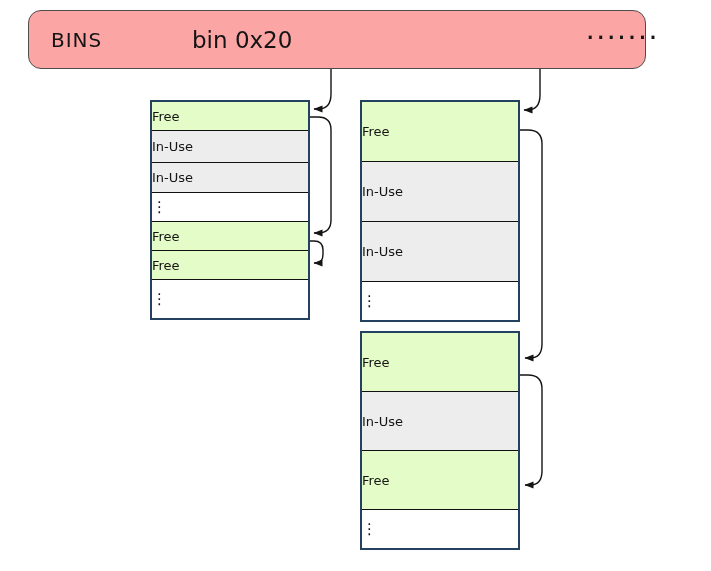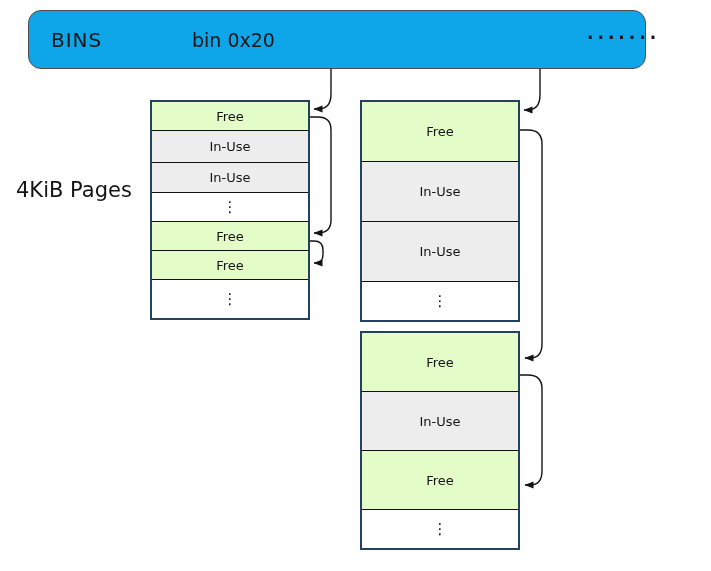--- a/index.html
+++ b/index.html
@@ -14,28 +14,28 @@
   }
 
   
   .bins-box {
     position: absolute;
     left: 28px; top: 10px;
     width: 618px; height: 59px;
     border: 1.6px solid #4d4d4d;
     border-radius: 13px;
     box-sizing: border-box;
-    background: #0ea5e9;
+    background: #fca5a5;
   }
   .bins-title {
     position: absolute; left: 22px; top: 50%;
     transform: translateY(-50%);
     font-size: 20px; letter-spacing: 1px;
   }
-  .bin-item { position: absolute; top: 50%; transform: translateY(-50%); font-size: 19px; white-space: nowrap; }
+  .bin-item { position: absolute; top: 50%; transform: translateY(-50%); font-size: 23px; white-space: nowrap; }
   .bin-item.b0 { left: 163px; }
   .bin-item.b1 { left: 374px; }
   .bins-dots {
     position: absolute; left: 558px; top: 50%;
     transform: translateY(-58%);
     font-size: 17px; font-weight: bold; letter-spacing: 4px; white-space: nowrap;
   }
 
   
   .pages-label {
@@ -51,21 +51,21 @@
     box-sizing: border-box;
     background: #ffffff;
   }
   .page-left { left: 150px; top: 100px; height: 220px; }
   .page-r1   { left: 360px; top: 100px; height: 222px; }
   .page-r2   { left: 360px; top: 331px; height: 219px; }
 
   .row {
     box-sizing: border-box;
     border-bottom: 1px solid #101010;
-    display: flex; align-items: center; justify-content: center;
+    display: flex; align-items: center; 
     font-size: 13px;
   }
   .row:last-child { border-bottom: none; }
   .row.free  { background: var(--free, #e4fcc8); }
   .row.inuse { background: var(--inuse, #ededed); }
   .row.dots  { background: #ffffff; }
   .row.dots .vdots { font-size: 15px; line-height: 1; letter-spacing: 0; }
 
   .cell-label { pointer-events: none; }
 
@@ -102,21 +102,20 @@
 
     <path class="link" marker-end="url(#arrL)" d="M520,375 L528,375 Q542,375 542,389 L542,471 Q542,485 530,485 L525,485"></path>
   </svg>
 
   <div class="bins-box">
     <span class="bins-title">BINS</span>
     <span class="bin-item b0">bin 0x20</span>
     <span class="bins-dots">·······</span>
   </div>
 
-  <div class="pages-label">4KiB Pages</div>
 
   <div class="page page-left">
     <div class="row free" style="height:29px">
         <span class="cell-label">Free</span>
       </div>
     <div class="row inuse" style="height:32px">
         <span class="cell-label">In-Use</span>
       </div>
     <div class="row inuse" style="height:30px">
         <span class="cell-label">In-Use</span>

